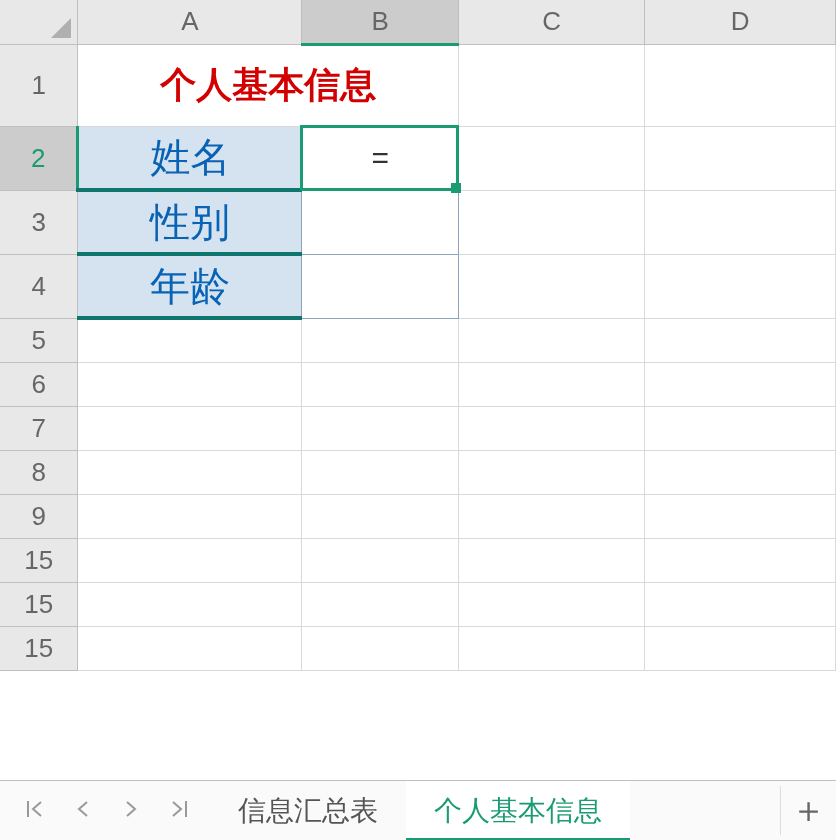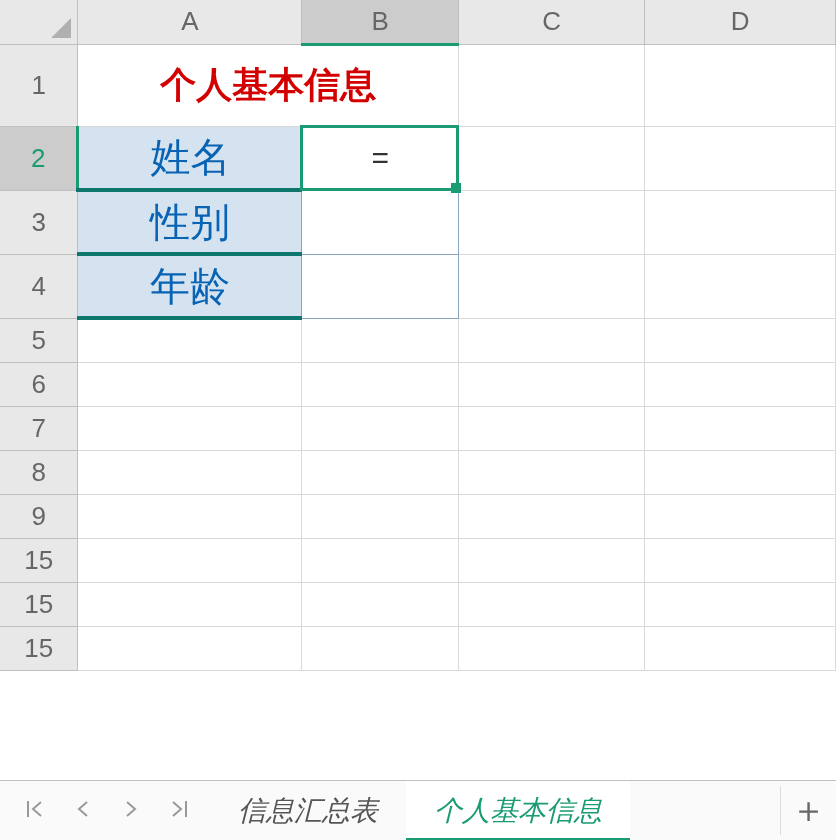--- a/index.html
+++ b/index.html
@@ -155,21 +155,20 @@
     }
     .tab {
       padding: 0 28px;
       height: 60px;
       display: flex;
       align-items: center;
       font-size: 28px;
       color: #555;
       cursor: pointer;
       position: relative;
-      font-style: italic;
     }
     .tab.active {
       background: #fff;
       color: #1a9b73;
       font-weight: 500;
     }
     .tab.active::before {
       content: "";
       position: absolute;
       bottom: 0; left: 0; right: 0;

